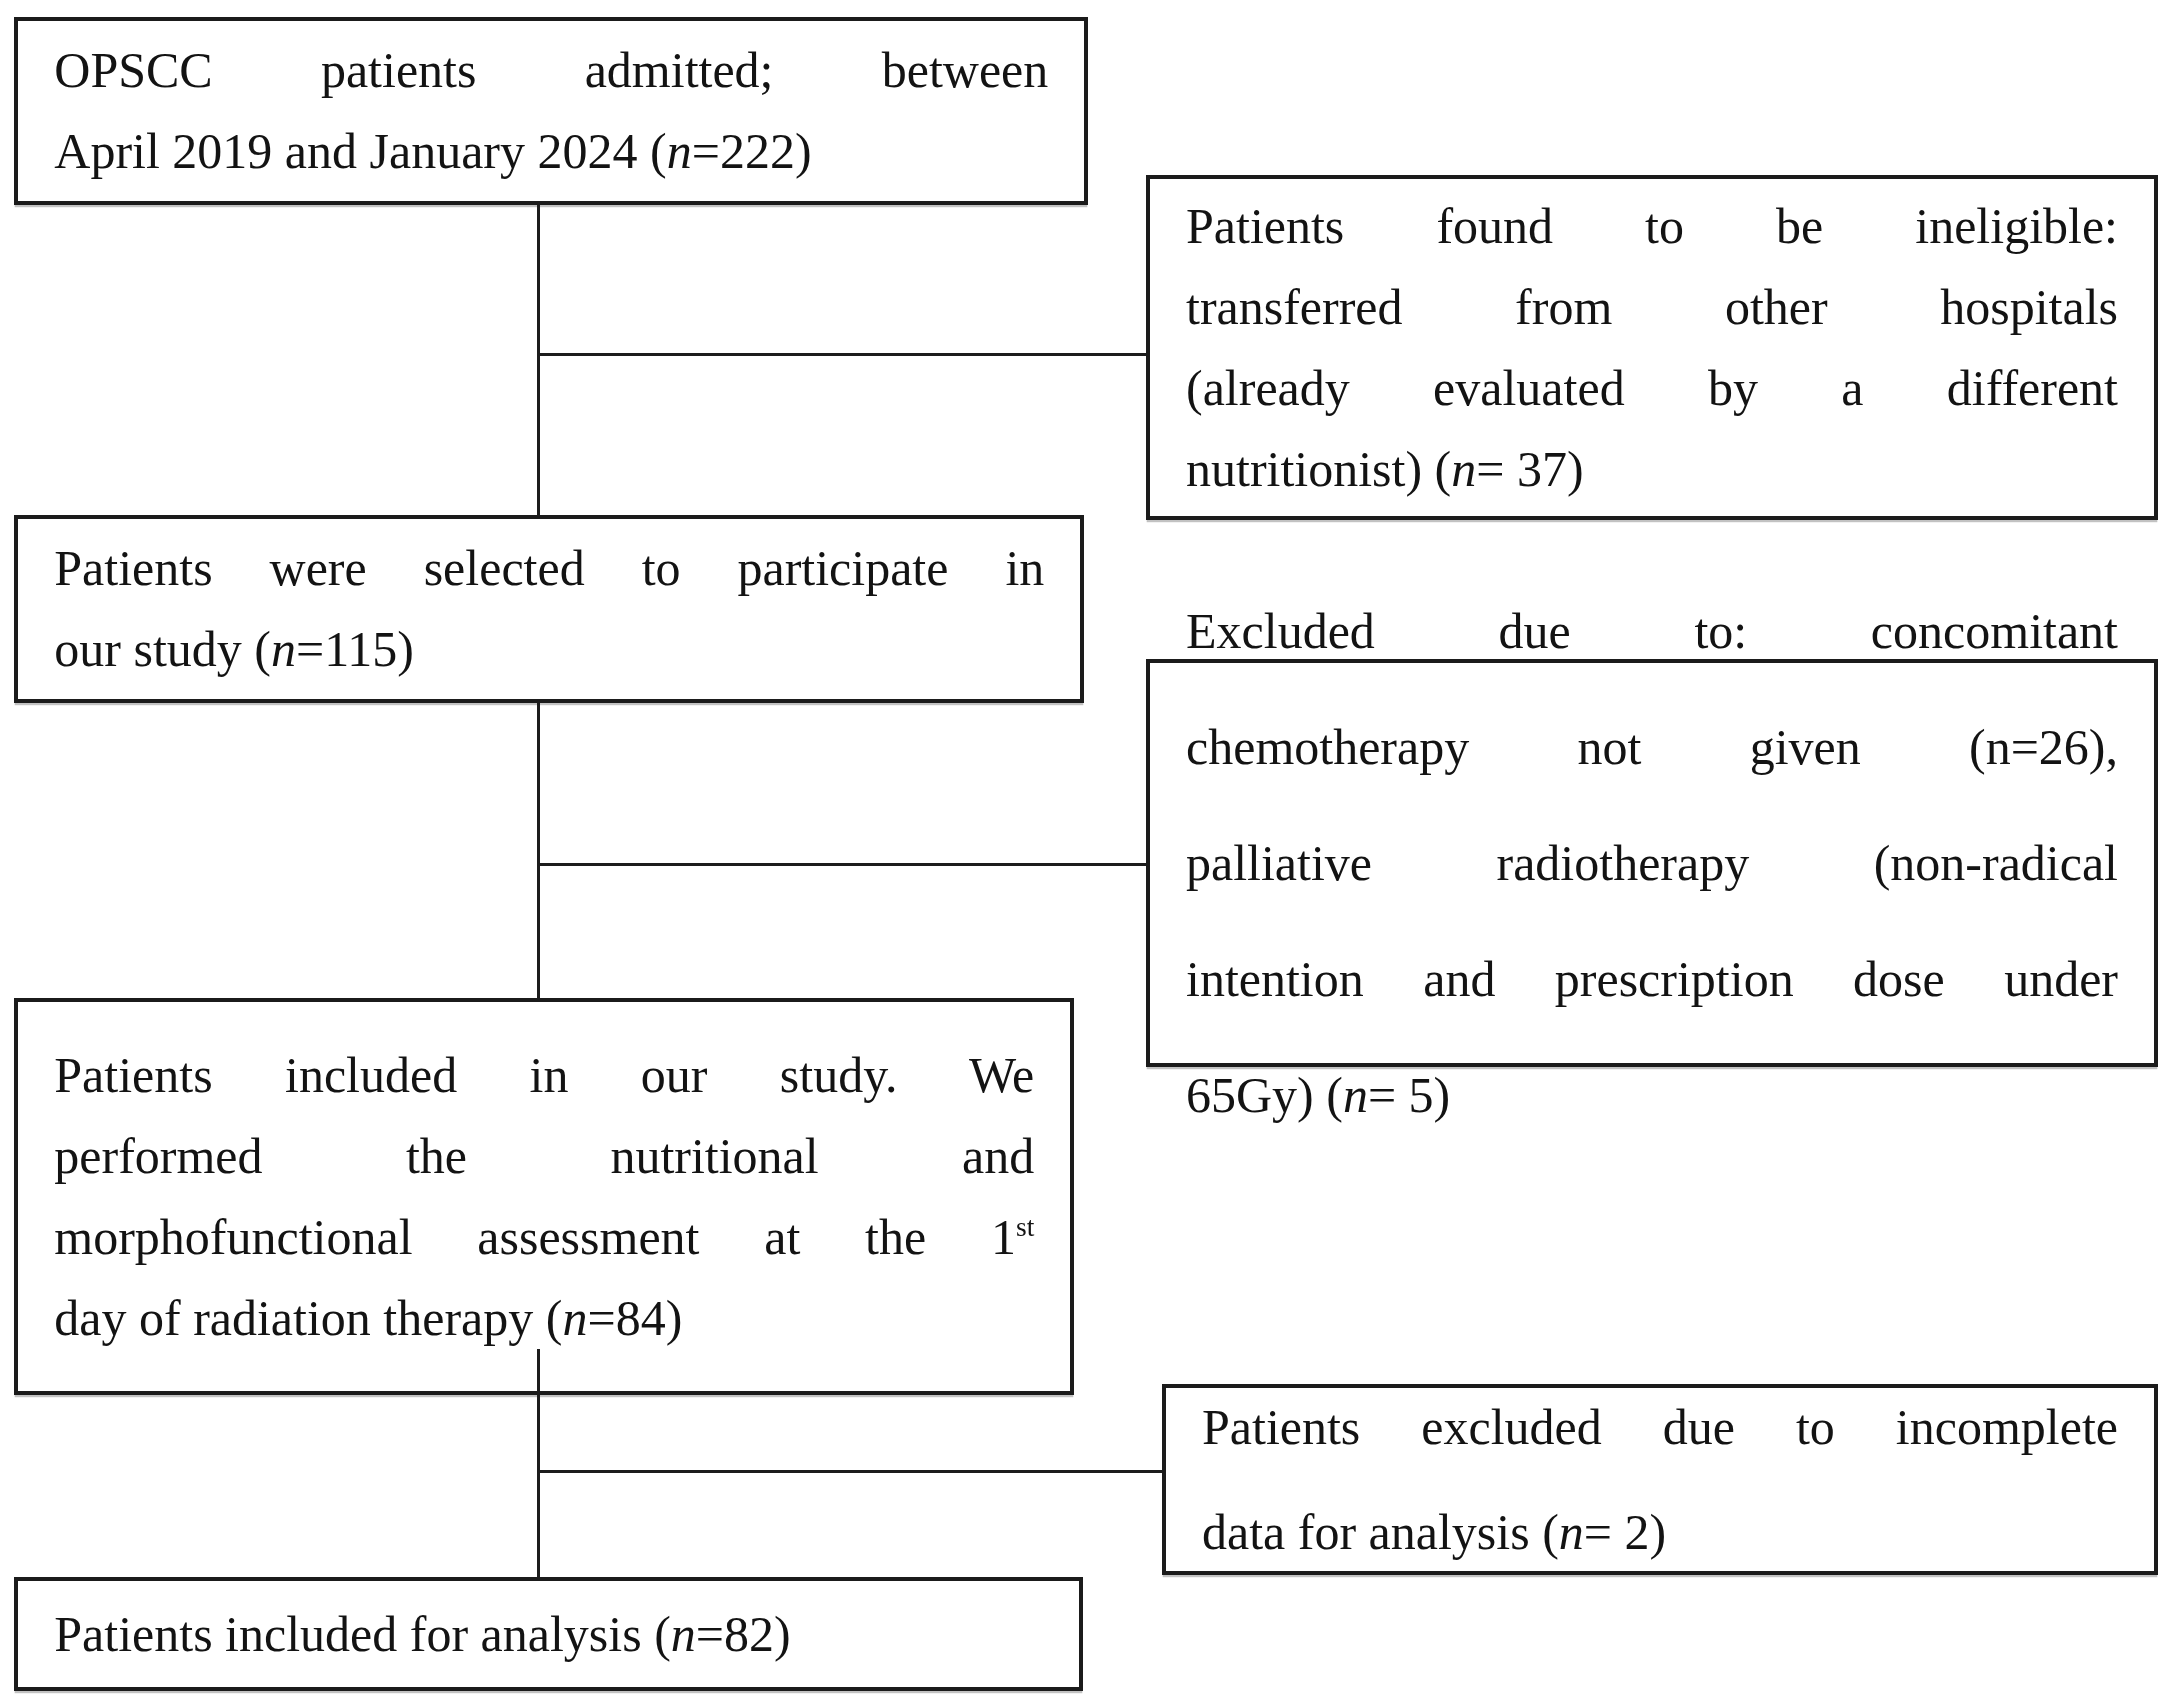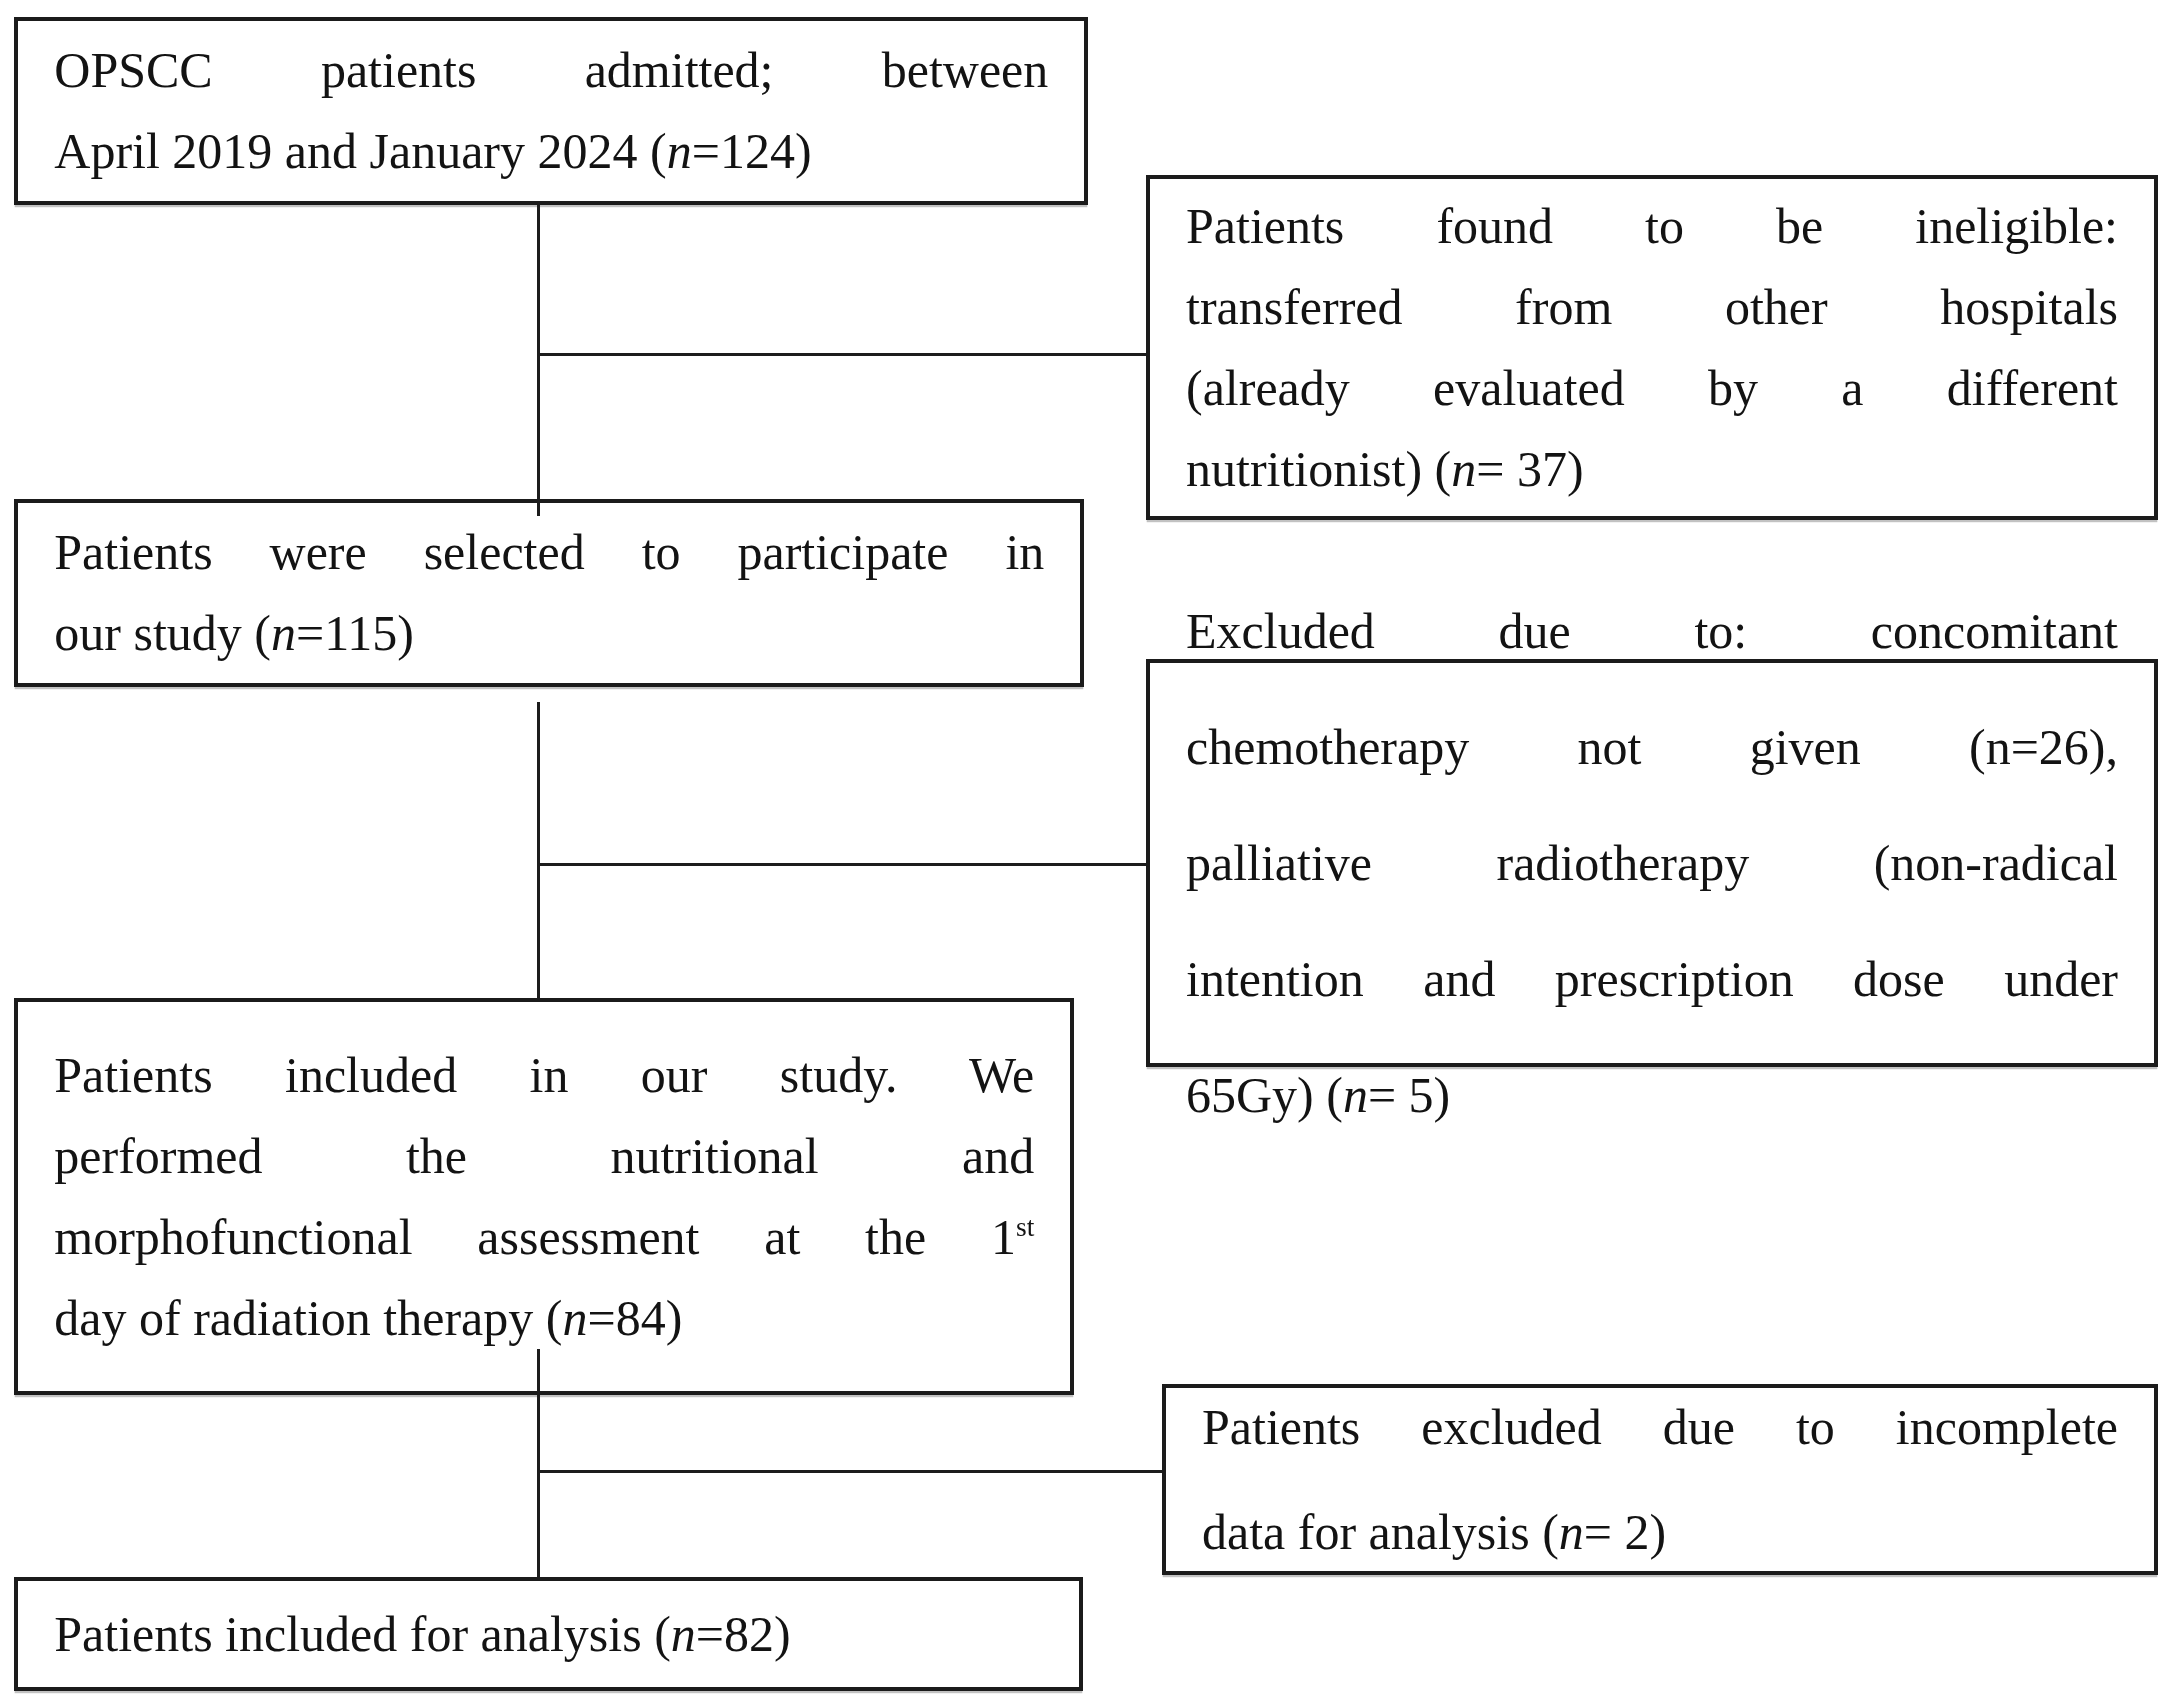--- a/index.html
+++ b/index.html
@@ -44,21 +44,21 @@
   }
   .vline, .hline {
     position: absolute;
     background: #1c1c1c;
   }
   .vline { width: 2.9px; }
   .hline { height: 2.9px; }
 
   
   #box-admitted   { left: 14.3px;   top: 17px;   width: 1074px; height: 188px; }
-  #box-selected   { left: 14.3px;   top: 499px;  width: 1070px; height: 188px; }
+  #box-selected   { left: 14.3px;   top: 515px;  width: 1070px; height: 188px; }
   #box-included   { left: 14.3px;   top: 998px; width: 1060px; height: 397px; }
   #box-analysis   { left: 14.3px;   top: 1577px; width: 1069px; height: 114px; }
 
   
   #box-ineligible { left: 1146px; top: 175px;  width: 1012px; height: 345px; }
   #box-excluded-1 { left: 1146px; top: 659px;  width: 1012px; height: 408px; gap: 35px; }
   #box-excluded-2 { left: 1162px; top: 1384px; width: 996px; height: 191px; gap: 24px; }
 
   
   #v-admitted-selected { left: 537px; top: 205px;  height: 311px; }
@@ -68,21 +68,21 @@
   #h-branch-excluded-1 { left: 538px; top: 863px; width: 608px; }
   #h-branch-excluded-2 { left: 538px; top: 1470px; width: 624px; }
 </style>
 </head>
 <body>
 
 <div class="canvas">
 
   <div class="box" id="box-admitted">
       <div class="line fill"><span>OPSCC patients admitted; between</span></div>
-      <div class="line"><span>April 2019 and January 2024 (</span><span class="italic">n</span><span>=124)</span></div>
+      <div class="line"><span>April 2019 and January 2024 (</span><span class="italic">n</span><span>=222)</span></div>
     </div>
 
   <div class="box" id="box-selected">
       <div class="line fill"><span>Patients were selected to participate in</span></div>
       <div class="line"><span>our study (</span><span class="italic">n</span><span>=115)</span></div>
     </div>
 
   <div class="box" id="box-included">
       <div class="line fill"><span>Patients included in our study. We</span></div>
       <div class="line fill"><span>performed the nutritional and</span></div>

